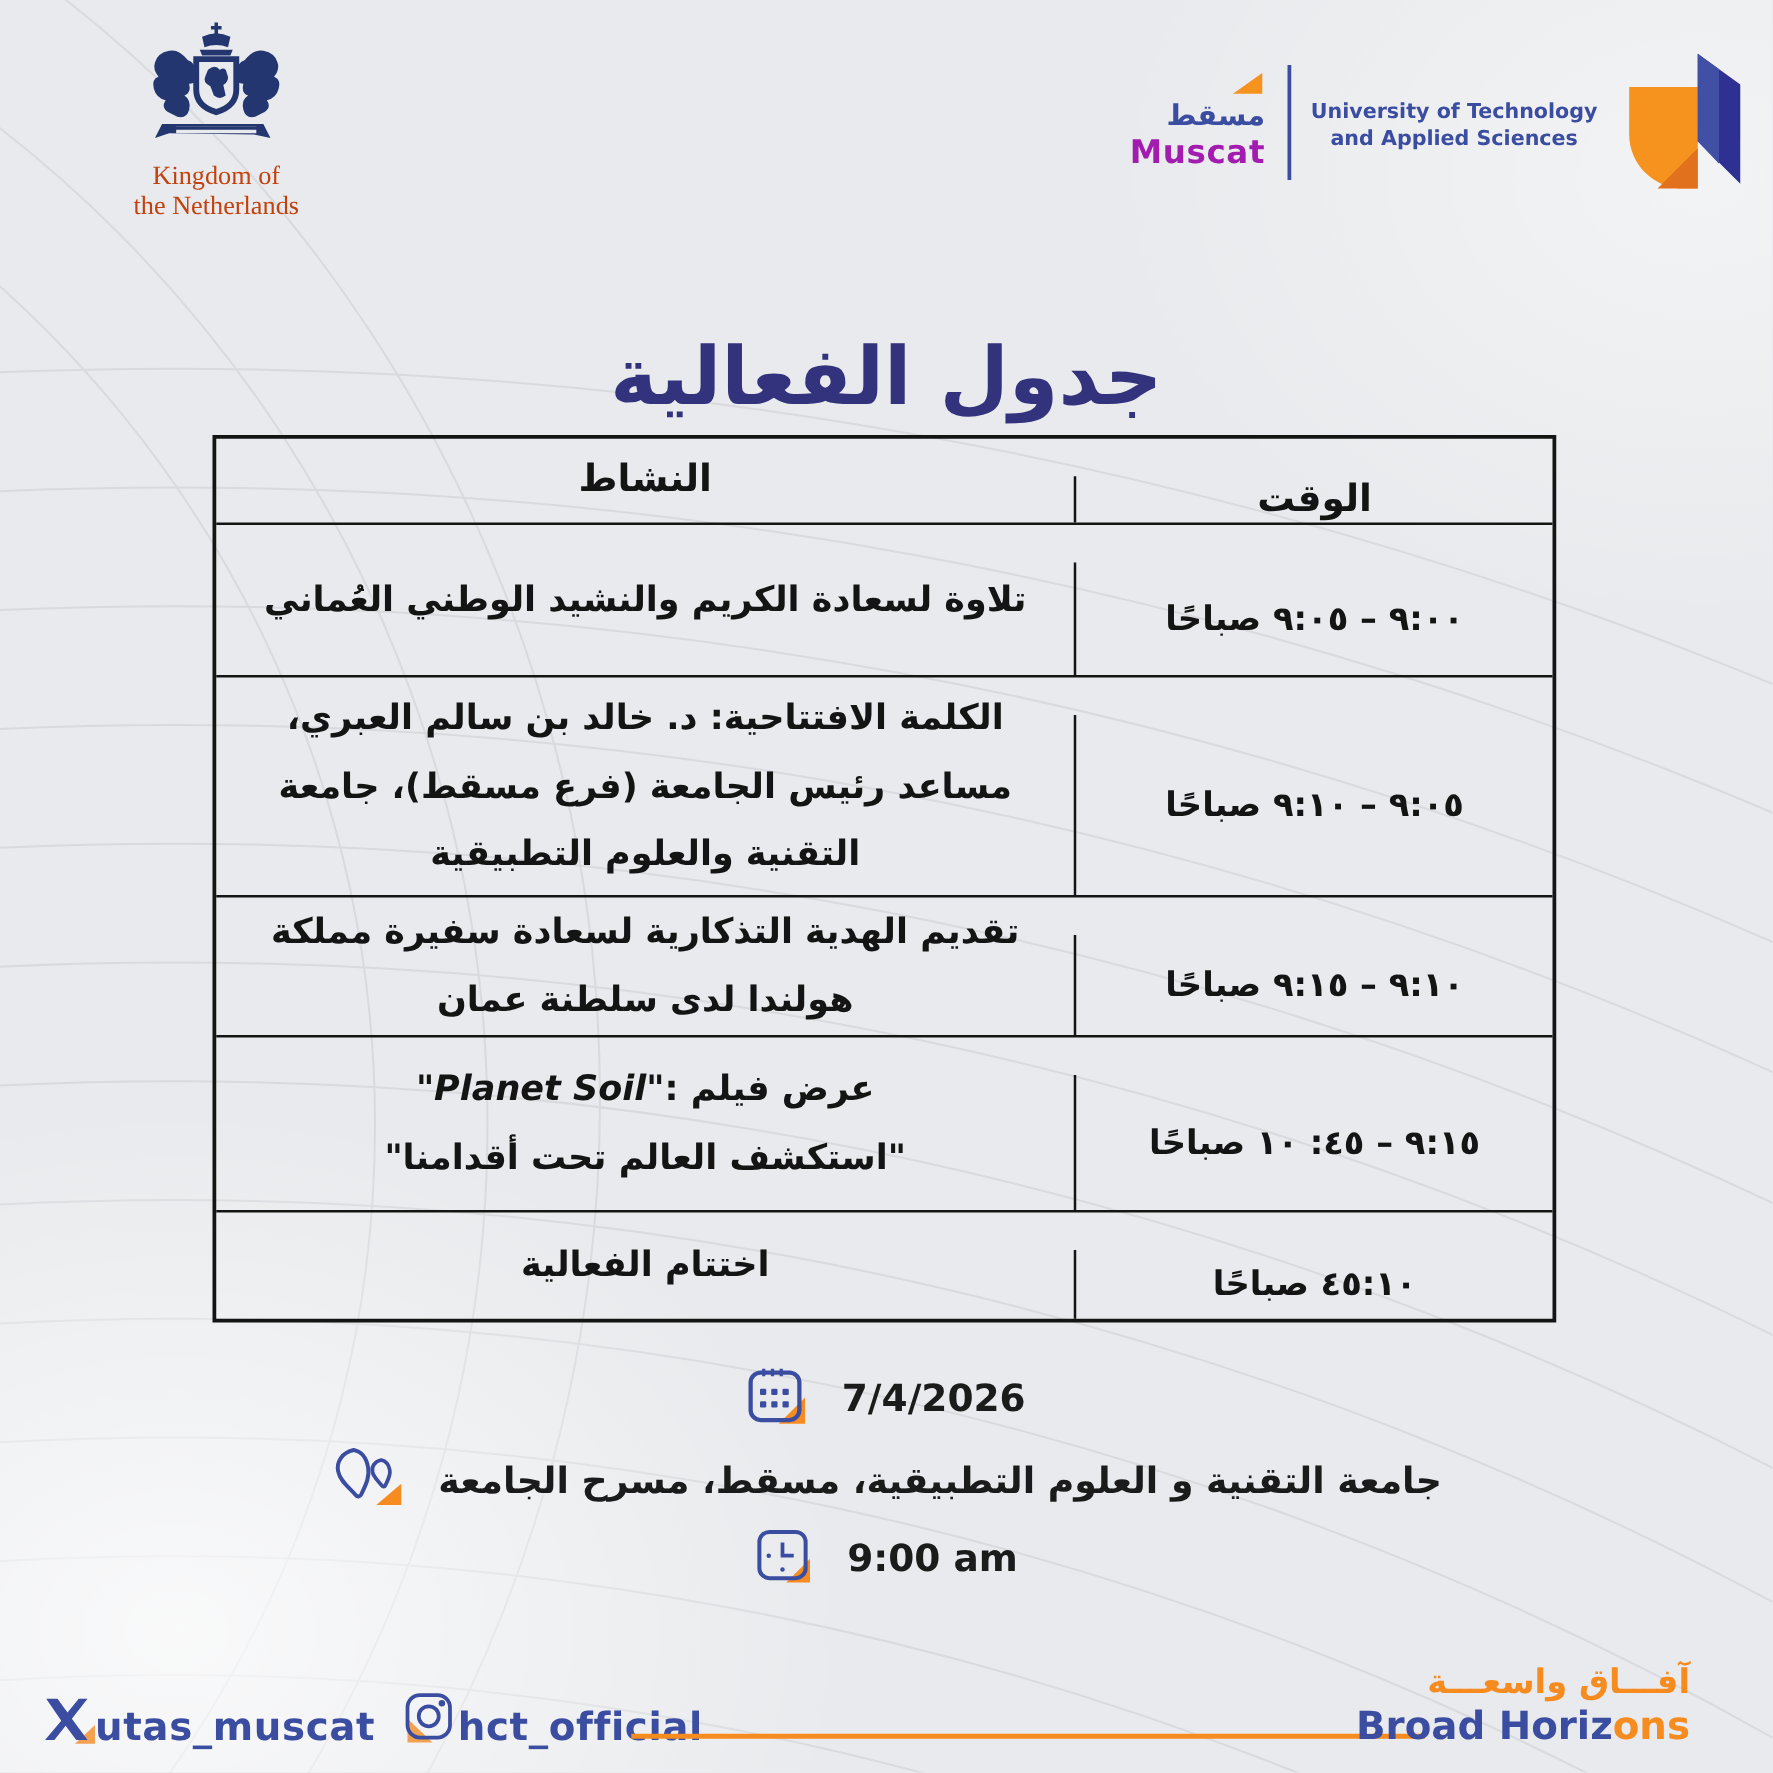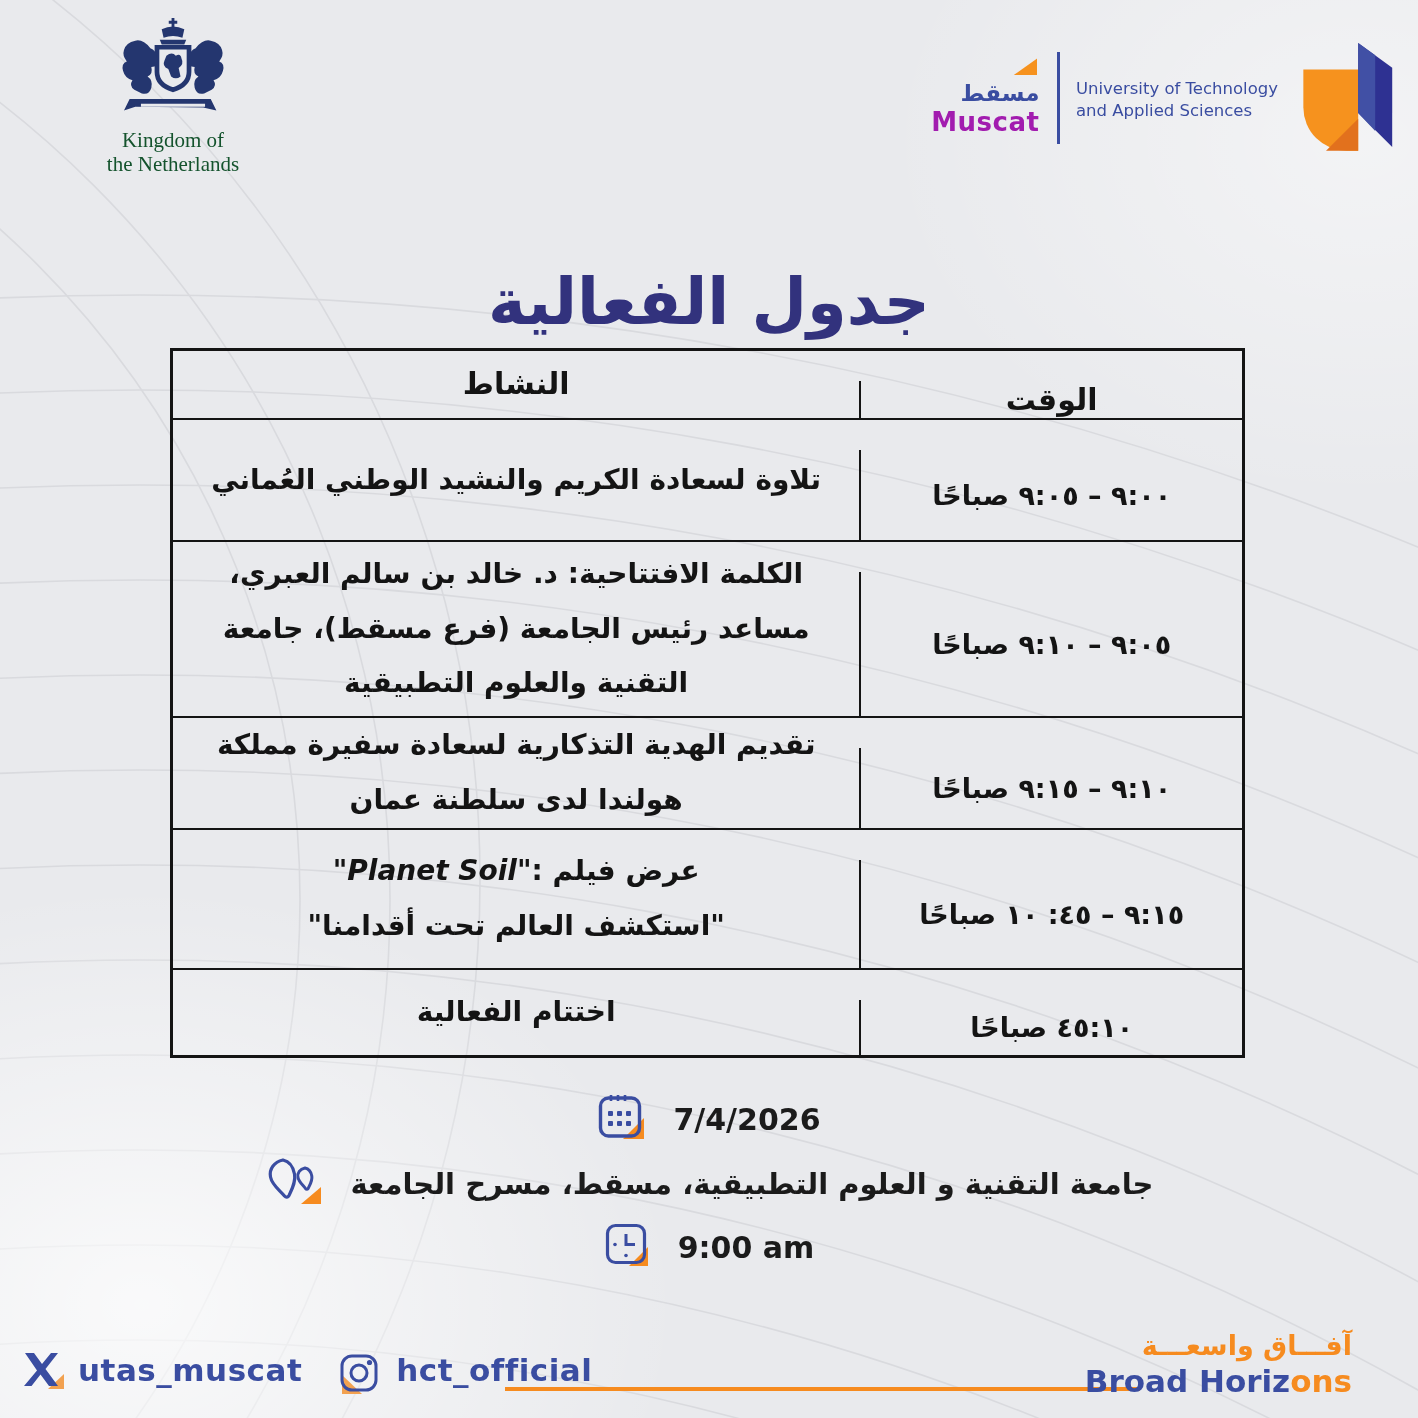--- a/index.html
+++ b/index.html
@@ -12,31 +12,31 @@
   .bg-layer{position:absolute;inset:0;pointer-events:none;}
   .bg-glow{
     position:absolute;inset:0;pointer-events:none;
     background:
       radial-gradient(900px 700px at 10% 92%, rgba(255,255,255,.75), rgba(255,255,255,0) 60%),
       radial-gradient(800px 600px at 96% 10%, rgba(255,255,255,.45), rgba(255,255,255,0) 60%);
   }
 
   
   .nl-logo{position:absolute;left:88px;top:16px;width:170px;text-align:center;}
-  .nl-text{font-family:"Liberation Serif","DejaVu Serif",serif;color:#14532d;font-size:21px;line-height:1.15;margin-top:4px;}
+  .nl-text{font-family:"Liberation Serif","DejaVu Serif",serif;color:#c2410c;font-size:21px;line-height:1.15;margin-top:4px;}
 
   .utas-lockup{position:absolute;right:22px;top:28px;display:flex;align-items:center;height:140px;}
   .muscat-block{display:flex;flex-direction:column;align-items:flex-end;justify-content:center;margin-right:14px;}
   .muscat-tri{width:24px;height:17px;background:#f6921e;clip-path:polygon(100% 0,100% 100%,0 100%);margin-bottom:6px;margin-right:2px;}
   .muscat-ar{color:#3a4da1;font-weight:bold;font-size:23px;line-height:1.1;}
   .muscat-en{color:#a21caf;font-weight:bold;font-size:26px;line-height:1.2;letter-spacing:.5px;}
   .utas-sep{width:2.5px;height:92px;background:#3a4da1;margin:0 16px 0 4px;}
   .utas-names{display:flex;flex-direction:column;align-items:flex-end;margin-right:14px;}
   .utas-ar{color:#3a4da1;font-weight:bold;font-size:25px;line-height:1.35;text-align:right;}
-  .utas-en{color:#3a4da1;font-weight:normal;font-size:16.5px;line-height:1.3;text-align:left;margin-top:3px;}
+  .utas-en{color:#3a4da1;font-weight:bold;font-size:16.5px;line-height:1.3;text-align:center;margin-top:3px;}
 
   
   .page-title{
     position:absolute;top:222px;left:0;width:100%;text-align:center;
     color:#32327d;font-size:64px;font-weight:bold;direction:rtl;
   }
 
   
   .schedule{
     position:absolute;left:170px;top:348px;width:1075px;
@@ -56,21 +56,21 @@
   .body-row-4{height:87px;}
   .latin{font-style:italic;font-weight:bold;font-family:"DejaVu Sans",sans-serif;}
 
   
   .event-info{position:absolute;left:0;top:1092px;width:100%;display:flex;flex-direction:column;align-items:center;}
   .info-row{display:flex;align-items:center;justify-content:flex-start;gap:28px;margin-bottom:10px;direction:ltr;}
   .info-text{font-size:30px;font-weight:600;color:#1b1b1b;}
   .info-text.ar{direction:rtl;font-size:29px;}
 
   
-  .footer-social{position:absolute;left:24px;top:1352px;display:flex;align-items:flex-start;gap:14px;}
+  .footer-social{position:absolute;left:36px;top:1352px;display:flex;align-items:flex-end;}
   .handle{color:#3a4da1;font-size:31px;font-weight:600;letter-spacing:.5px;}
   .insta-wrap{margin-left:22px;}
   .footer-line{position:absolute;left:505px;top:1387px;width:635px;height:3.5px;background:#f68b1f;}
   .horizons{position:absolute;right:66px;top:1330px;text-align:right;}
   .horizons-ar{color:#f68b1f;font-size:27px;font-weight:bold;direction:rtl;line-height:1.2;}
   .horizons-en{font-size:31px;font-weight:bold;line-height:1.25;}
   .horizons-en .blue{color:#3a4da1;}
   .horizons-en .orange{color:#f68b1f;}
 </style>
 </head>

